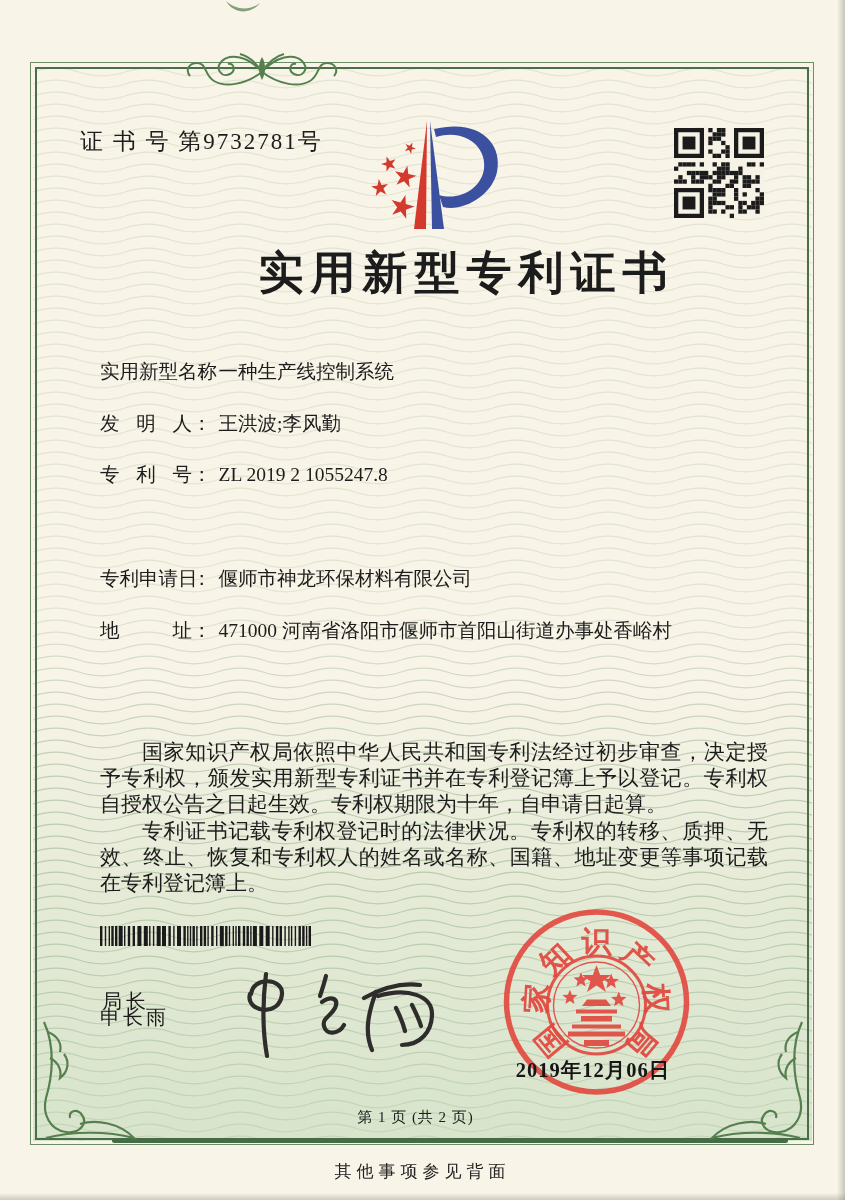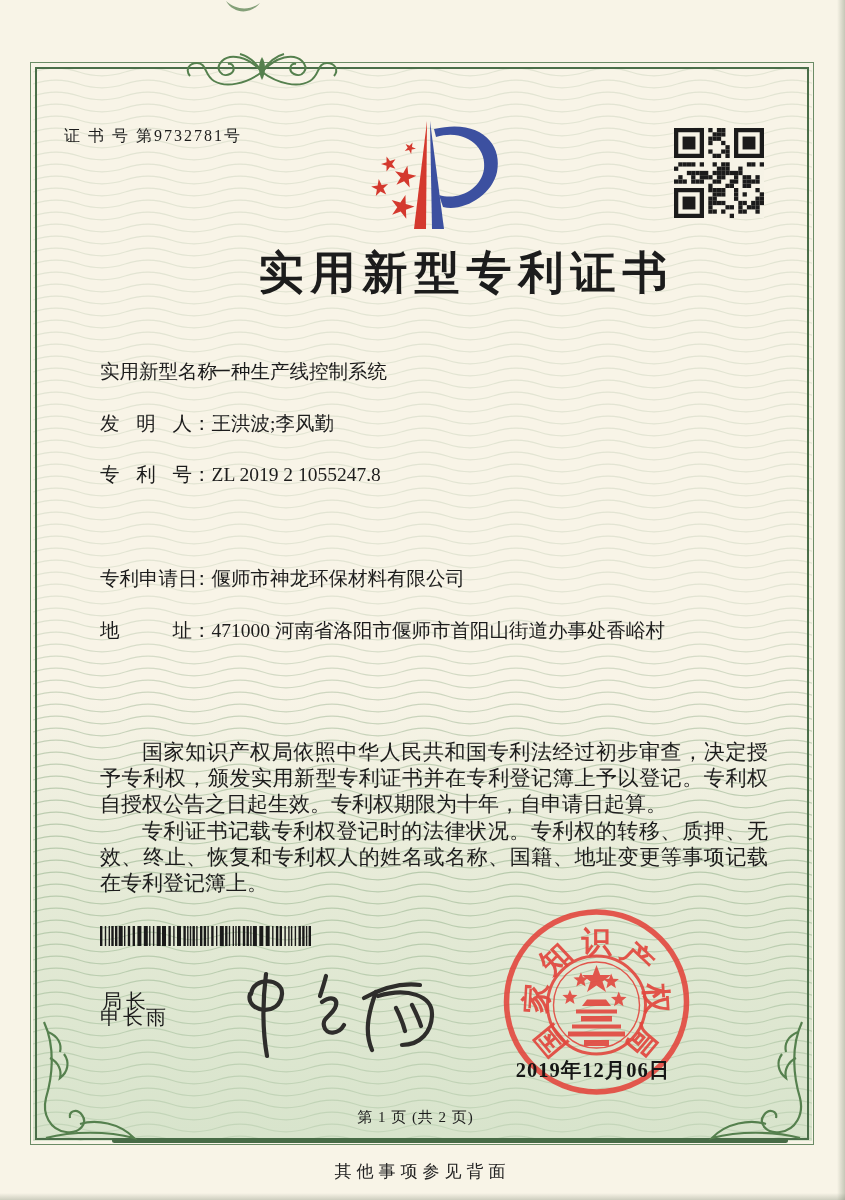--- a/index.html
+++ b/index.html
@@ -15,26 +15,26 @@
     mask-image:linear-gradient(180deg,rgba(0,0,0,.16) 0%,rgba(0,0,0,.16) 50%,rgba(0,0,0,.55) 72%,rgba(0,0,0,.9) 100%);}
   .tint{position:absolute;left:33px;top:66px;width:779px;height:1075px;
     background:linear-gradient(180deg,rgba(216,229,206,0) 0%,rgba(216,229,206,0) 58%,rgba(209,224,197,.5) 78%,rgba(210,225,199,.85) 100%);}
   
   .frame-outer{left:30px;top:62px;width:782px;height:1081px;border:1.5px solid #6b8c66;}
   .frame-inner{left:35px;top:67px;width:770px;height:1069px;border:2.5px solid #4a6e49;}
   .bottom-accent{left:112px;top:1138px;width:676px;height:4.5px;background:#476b46;border-radius:3px;}
   .edge-right{top:0;right:0;width:8px;height:100%;background:linear-gradient(90deg,rgba(0,0,0,0),rgba(115,125,105,.38));}
   .edge-bottom{left:0;bottom:0;width:100%;height:7px;background:linear-gradient(180deg,rgba(0,0,0,0),rgba(115,125,105,.32));}
 
-  .certno{left:64px;top:126px;font-size:16px;letter-spacing:2px;}
+  .certno{left:80px;top:126px;font-size:23px;letter-spacing:2px;}
   .title{left:0;top:243px;width:845px;text-align:center;font-size:45px;font-weight:bold;letter-spacing:7px;padding-left:44px;}
 
   .field-row{position:absolute;left:100px;font-size:19.5px;white-space:nowrap;}
   .flabel{display:inline-block;width:92px;text-align:justify;text-align-last:justify;}
-  .fvalue{}
+  .fvalue{margin-left:7px;}
   .grant2{position:absolute;left:420px;top:0;white-space:nowrap;}
   .grant2 .flabel{width:92px;}
 
   .body-text{left:100px;top:739px;width:668px;font-size:21px;line-height:26.2px;text-align:justify;}
   .body-text p{margin:0;text-indent:2em;}
 
   .director-label{left:102px;top:988px;font-size:20px;letter-spacing:4px;}
   .director-name{left:100px;top:984px;font-size:20px;letter-spacing:3px;margin-top:20px;}
 
   .page-num{left:0;top:1108px;width:831px;text-align:center;font-size:15px;letter-spacing:1px;}

